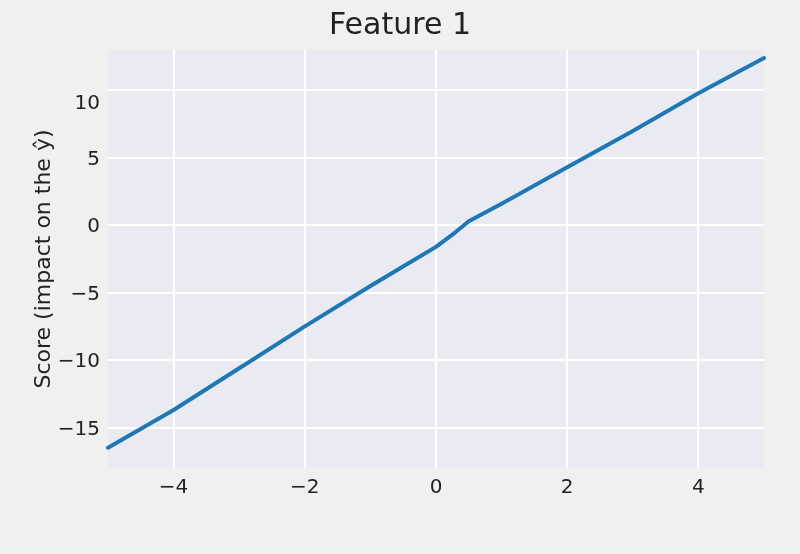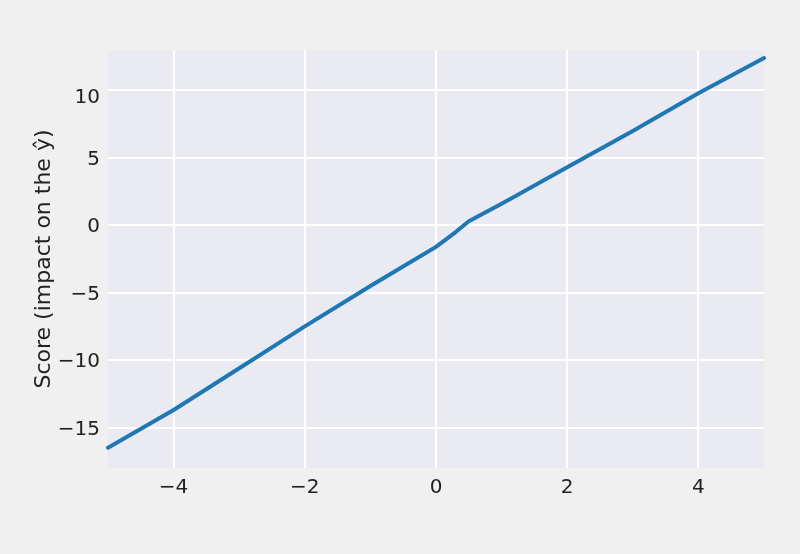--- a/index.html
+++ b/index.html
@@ -11,20 +11,21 @@
   .axis-label{position:absolute;font-size:22px;color:#222;}
   .ylabel{transform-origin:left top;transform:rotate(-90deg);}
   svg.line{position:absolute;left:0;top:0;overflow:visible;}
   path.series{stroke:#1f77b4;stroke-width:4;fill:none;stroke-linejoin:round;stroke-linecap:round;}
 </style>
 </head>
 <body>
 
 <div class="canvas">
 
+  <div class="title">Feature 1</div>
 
   <div class="plot" id="plot" style="left: 108px; top: 50px; width: 656px; height: 418px;">
 
   <div class="grid-line" style="left: 64.6px; top: 0px; width: 2px; height: 418px;"></div>
       <div class="grid-line" style="left: 195.8px; top: 0px; width: 2px; height: 418px;"></div>
       <div class="grid-line" style="left: 327px; top: 0px; width: 2px; height: 418px;"></div>
       <div class="grid-line" style="left: 458.2px; top: 0px; width: 2px; height: 418px;"></div>
       <div class="grid-line" style="left: 589.4px; top: 0px; width: 2px; height: 418px;"></div>
       <div class="grid-line" style="top: 376.548px; left: 0px; height: 2px; width: 656px;"></div>
       <div class="grid-line" style="top: 309.129px; left: 0px; height: 2px; width: 656px;"></div>
@@ -42,14 +43,14 @@
 <div class="tick-label" style="left: 153.6px; width: 40px; text-align: center; top: 474px;">−4</div>
     <div class="tick-label" style="left: 284.8px; width: 40px; text-align: center; top: 474px;">−2</div>
     <div class="tick-label" style="left: 416px; width: 40px; text-align: center; top: 474px;">0</div>
     <div class="tick-label" style="left: 547.2px; width: 40px; text-align: center; top: 474px;">2</div>
     <div class="tick-label" style="left: 678.4px; width: 40px; text-align: center; top: 474px;">4</div>
     <div class="tick-label" style="right: 700px; text-align: left; top: 415.548px;">−15</div>
     <div class="tick-label" style="right: 700px; text-align: right; top: 348.129px; margin-left: 17px;">−10</div>
     <div class="tick-label" style="right: 700px; text-align: right; top: 280.71px;">−5</div>
     <div class="tick-label" style="right: 700px; text-align: right; top: 213.29px;">0</div>
     <div class="tick-label" style="right: 700px; text-align: right; top: 145.871px;">5</div>
-    <div class="tick-label" style="right: 700px; text-align: right; top: 84px;">10</div>
+    <div class="tick-label" style="right: 700px; text-align: right; top: 90px;">10</div>
   </div>
 
 </body></html>

